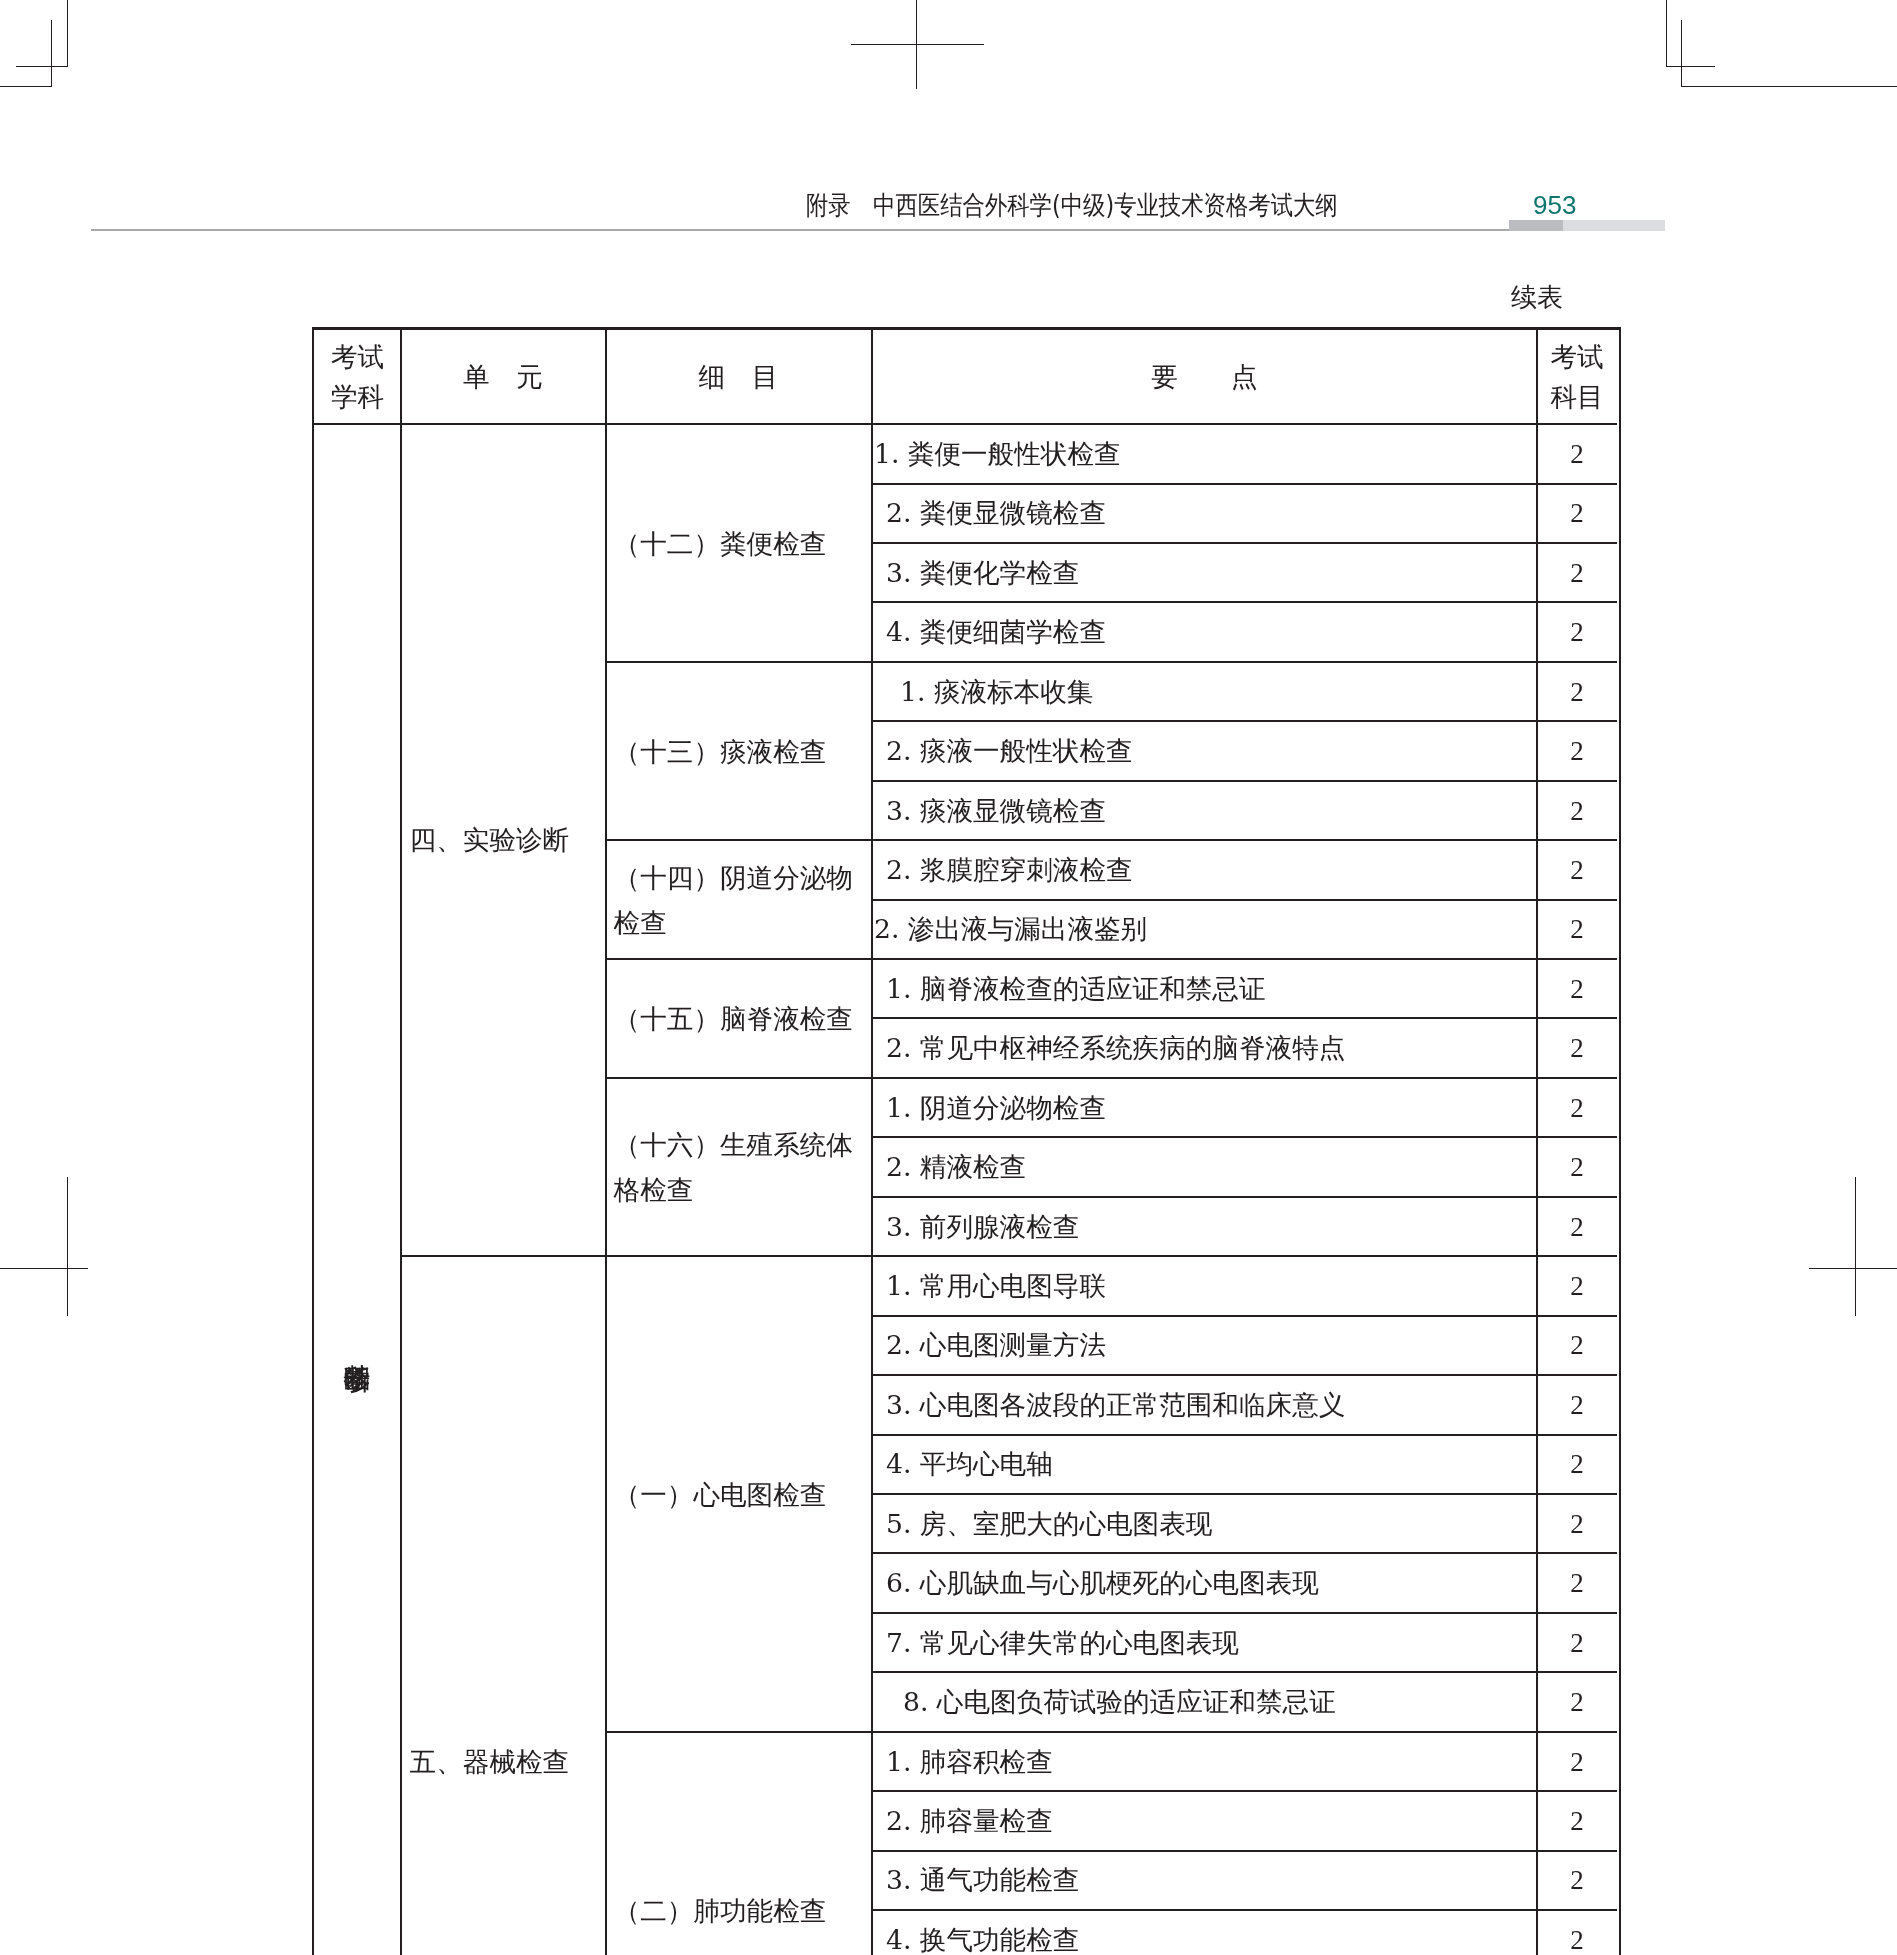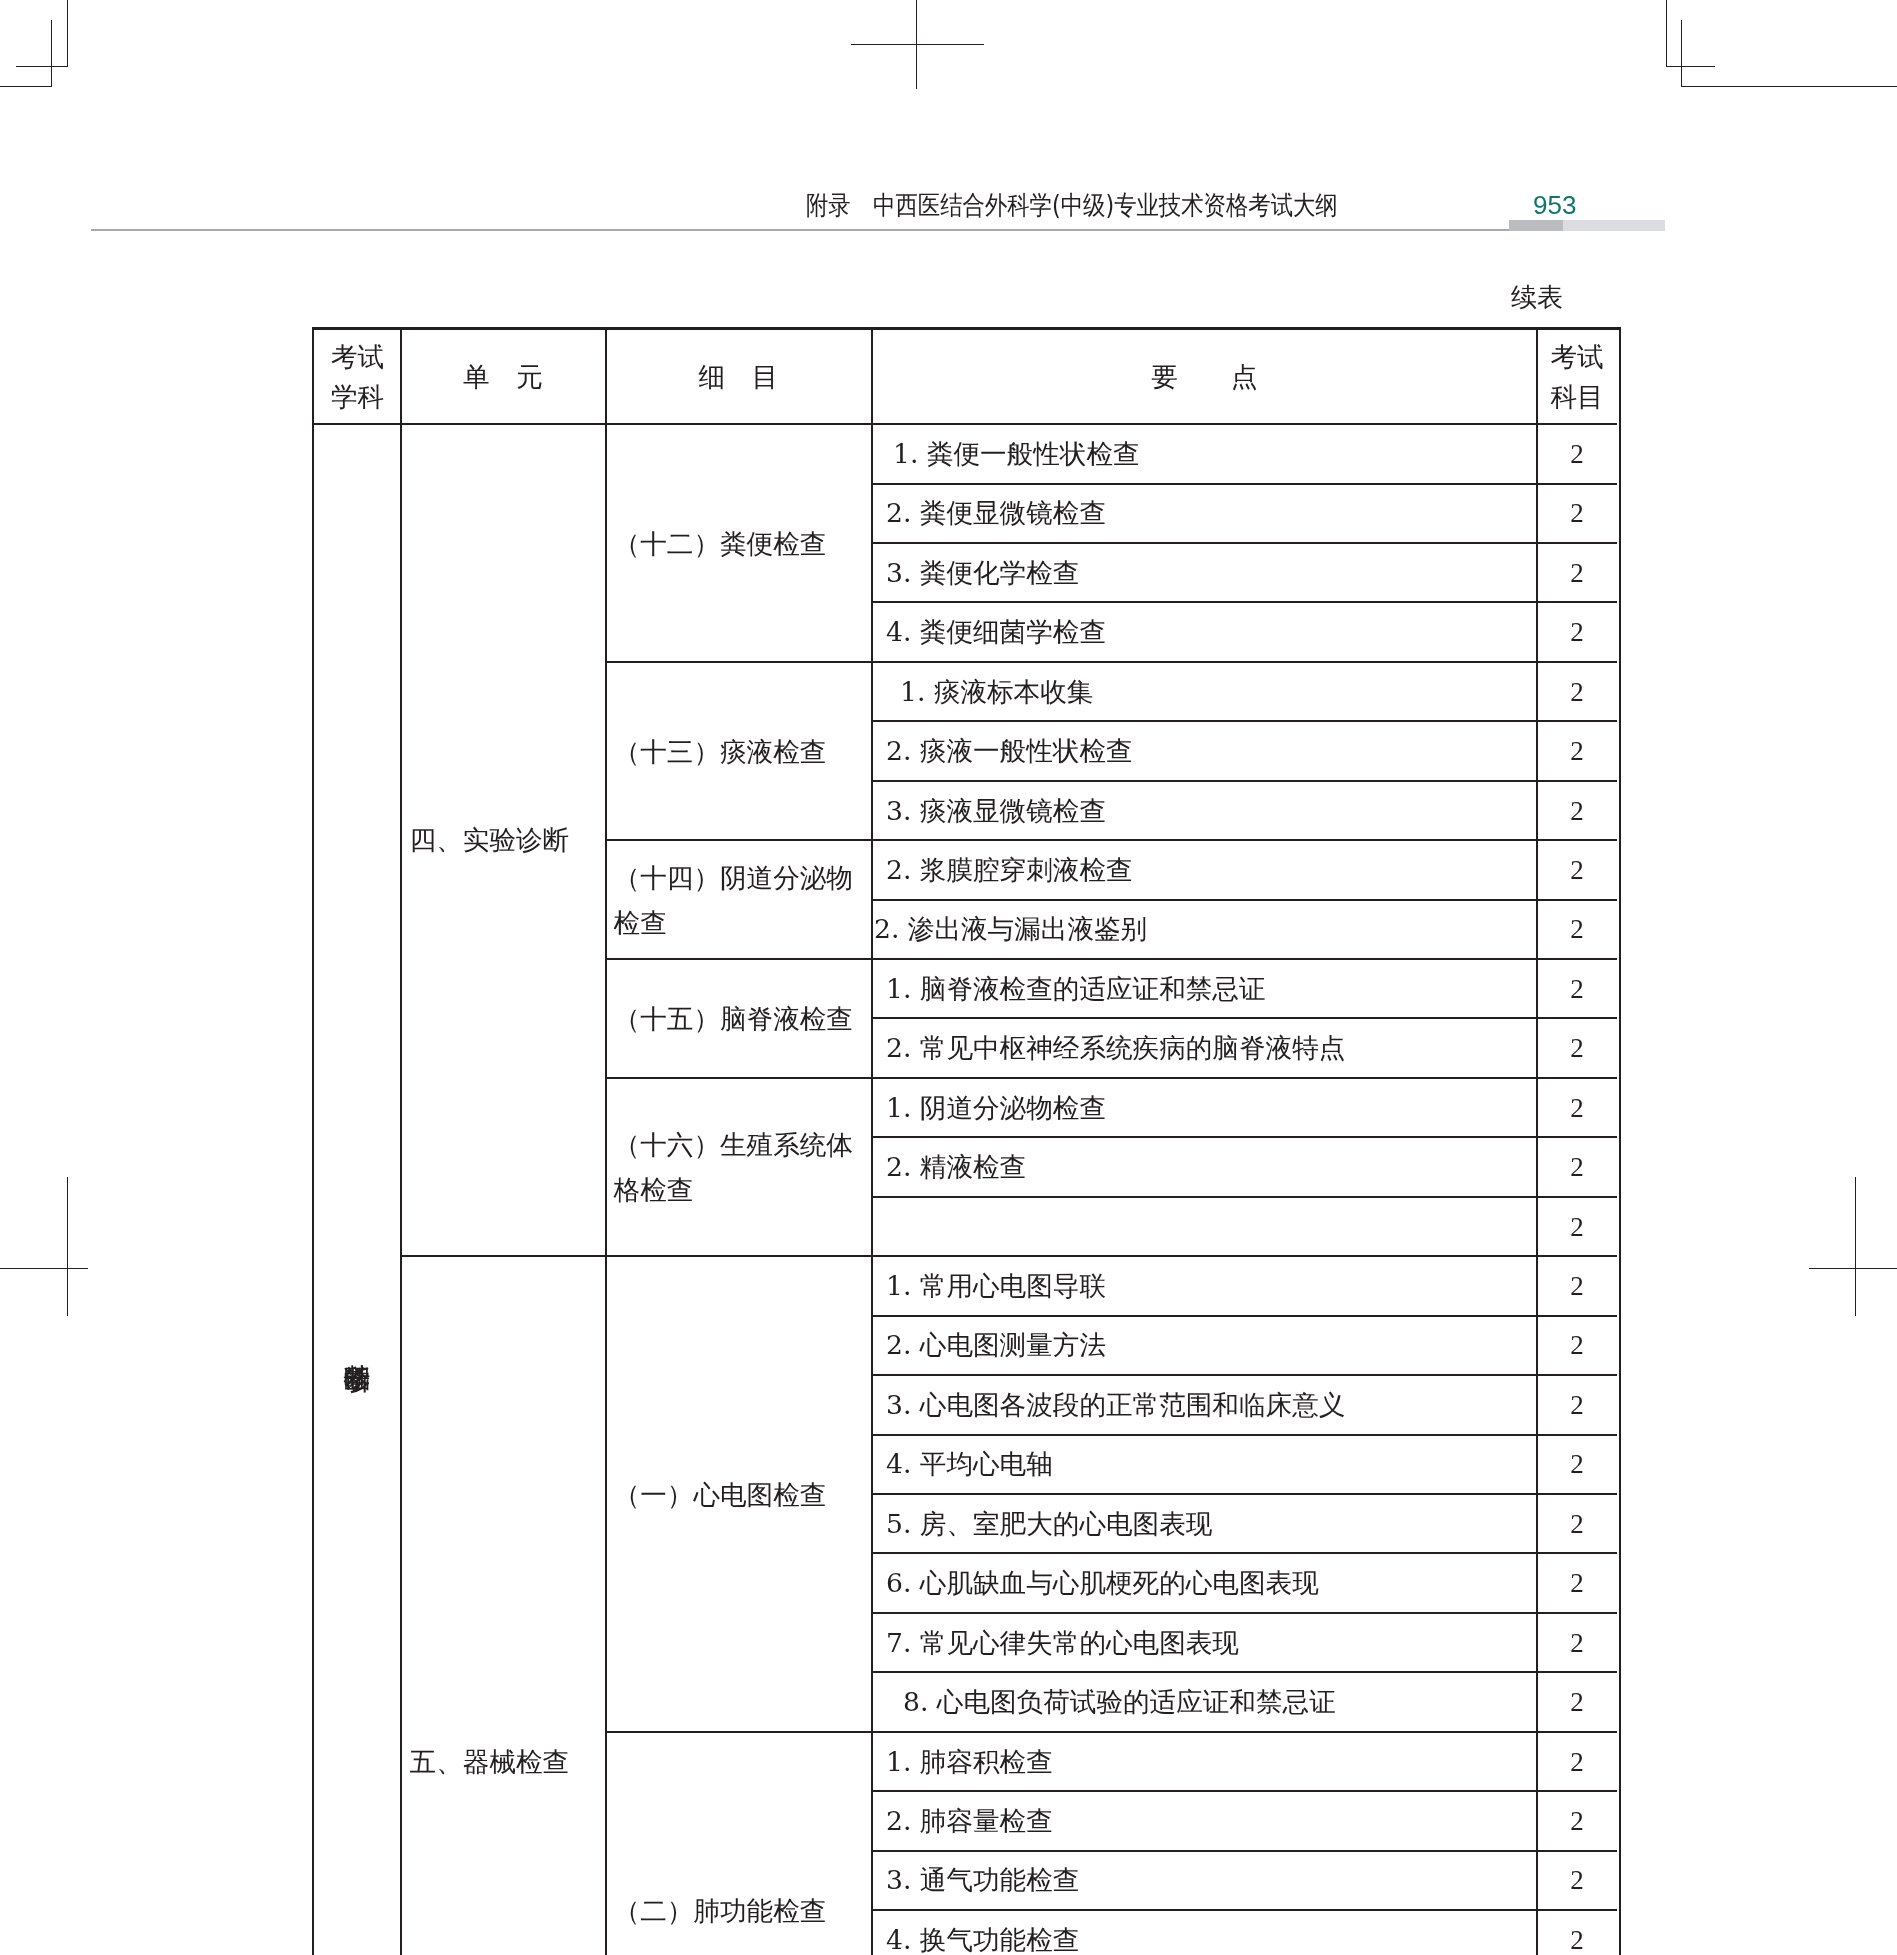--- a/index.html
+++ b/index.html
@@ -73,21 +73,21 @@
     <div class="cell center" style="left: 1223px; top: 0px; width: 80px; height: 94px; white-space: pre-line; line-height: 40px;">考试
 科目</div>
     <div class="hline" style="left: 0px; top: 93px; width: 1303px;"></div>
     <div class="vline" style="left: 86px; top: 0px; height: 1937px;"></div>
     <div class="vline" style="left: 291px; top: 0px; height: 1937px;"></div>
     <div class="vline" style="left: 557px; top: 0px; height: 1937px;"></div>
     <div class="vline" style="left: 1222px; top: 0px; height: 1937px;"></div>
     <div class="cell center vertical" style="left: 0px; top: 94px; width: 87px; height: 1843px;">诊断学基础</div>
     <div class="cell wrap" style="left: 87px; top: 94px; width: 204px; height: 832px;">四、实验诊断</div>
     <div class="cell wrap" style="left: 291px; top: 94px; width: 267px; height: 238px; line-height: 45px;">（十二）粪便检查</div>
-    <div class="cell wrap" style="left: 558px; top: 94px; width: 665px; height: 59px; padding-left: 21px;">1. 粪便一般性状检查</div>
+    <div class="cell wrap" style="left: 558px; top: 94px; width: 665px; height: 59px; padding-left: 2px;">1. 粪便一般性状检查</div>
     <div class="cell center num" style="left: 1223px; top: 94px; width: 80px; height: 59px;">2</div>
     <div class="hline" style="left: 558px; top: 153px; width: 745px;"></div>
     <div class="cell wrap" style="left: 558px; top: 153px; width: 665px; height: 59px; padding-left: 14px;">2. 粪便显微镜检查</div>
     <div class="cell center num" style="left: 1223px; top: 153px; width: 80px; height: 59px;">2</div>
     <div class="hline" style="left: 558px; top: 212px; width: 745px;"></div>
     <div class="cell wrap" style="left: 558px; top: 213px; width: 665px; height: 59px; padding-left: 14px;">3. 粪便化学检查</div>
     <div class="cell center num" style="left: 1223px; top: 213px; width: 80px; height: 59px;">2</div>
     <div class="hline" style="left: 558px; top: 271px; width: 745px;"></div>
     <div class="cell wrap" style="left: 558px; top: 272px; width: 665px; height: 59px; padding-left: 14px;">4. 粪便细菌学检查</div>
     <div class="cell center num" style="left: 1223px; top: 272px; width: 80px; height: 59px;">2</div>
@@ -116,20 +116,21 @@
     <div class="cell wrap" style="left: 558px; top: 688px; width: 665px; height: 59px; padding-left: 14px;">2. 常见中枢神经系统疾病的脑脊液特点</div>
     <div class="cell center num" style="left: 1223px; top: 688px; width: 80px; height: 59px;">2</div>
     <div class="cell wrap" style="left: 291px; top: 748px; width: 267px; height: 178px; line-height: 45px;">（十六）生殖系统体格检查</div>
     <div class="hline" style="left: 291px; top: 747px; width: 1012px;"></div>
     <div class="cell wrap" style="left: 558px; top: 748px; width: 665px; height: 59px; padding-left: 14px;">1. 阴道分泌物检查</div>
     <div class="cell center num" style="left: 1223px; top: 748px; width: 80px; height: 59px;">2</div>
     <div class="hline" style="left: 558px; top: 806px; width: 745px;"></div>
     <div class="cell wrap" style="left: 558px; top: 807px; width: 665px; height: 59px; padding-left: 14px;">2. 精液检查</div>
     <div class="cell center num" style="left: 1223px; top: 807px; width: 80px; height: 59px;">2</div>
     <div class="hline" style="left: 558px; top: 866px; width: 745px;"></div>
+    <div class="cell wrap" style="left: 558px; top: 867px; width: 665px; height: 59px; padding-left: 14px;">3. 前列腺液检查</div>
     <div class="cell center num" style="left: 1223px; top: 867px; width: 80px; height: 59px;">2</div>
     <div class="cell wrap" style="left: 87px; top: 926px; width: 204px; height: 1011px;">五、器械检查</div>
     <div class="hline" style="left: 87px; top: 925px; width: 1216px;"></div>
     <div class="cell wrap" style="left: 291px; top: 926px; width: 267px; height: 476px; line-height: 45px;">（一）心电图检查</div>
     <div class="cell wrap" style="left: 558px; top: 926px; width: 665px; height: 59px; padding-left: 14px;">1. 常用心电图导联</div>
     <div class="cell center num" style="left: 1223px; top: 926px; width: 80px; height: 59px;">2</div>
     <div class="hline" style="left: 558px; top: 985px; width: 745px;"></div>
     <div class="cell wrap" style="left: 558px; top: 985px; width: 665px; height: 59px; padding-left: 14px;">2. 心电图测量方法</div>
     <div class="cell center num" style="left: 1223px; top: 985px; width: 80px; height: 59px;">2</div>
     <div class="hline" style="left: 558px; top: 1044px; width: 745px;"></div>

